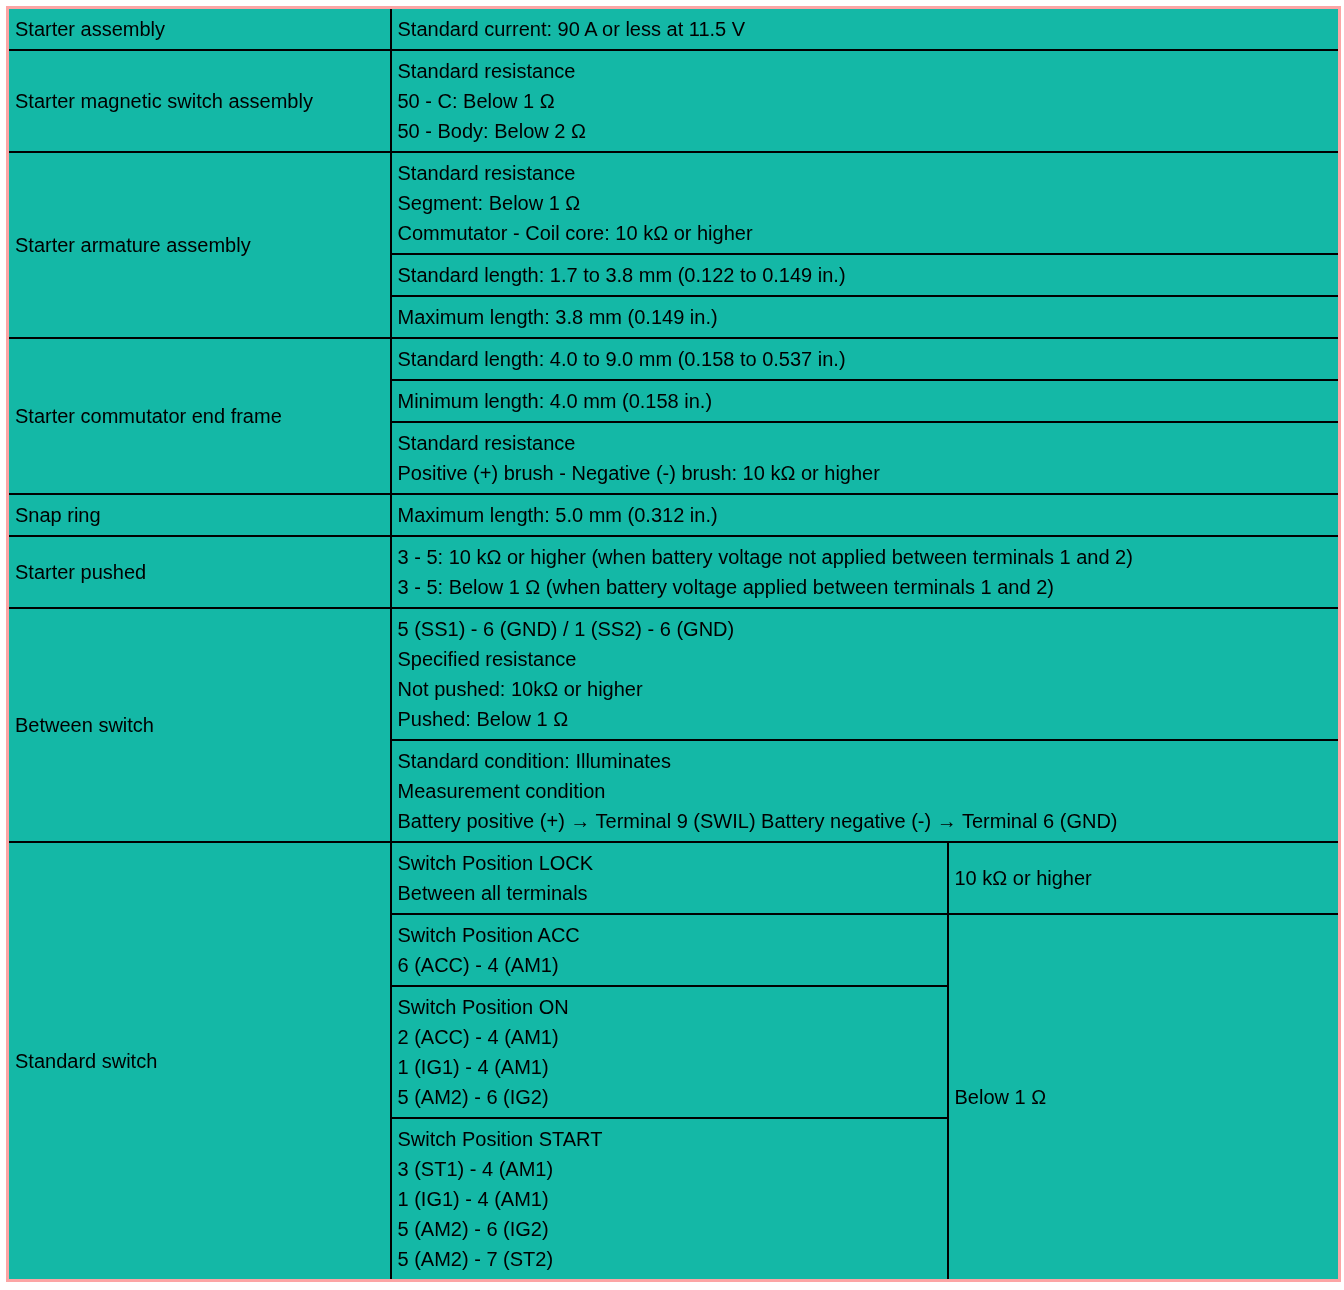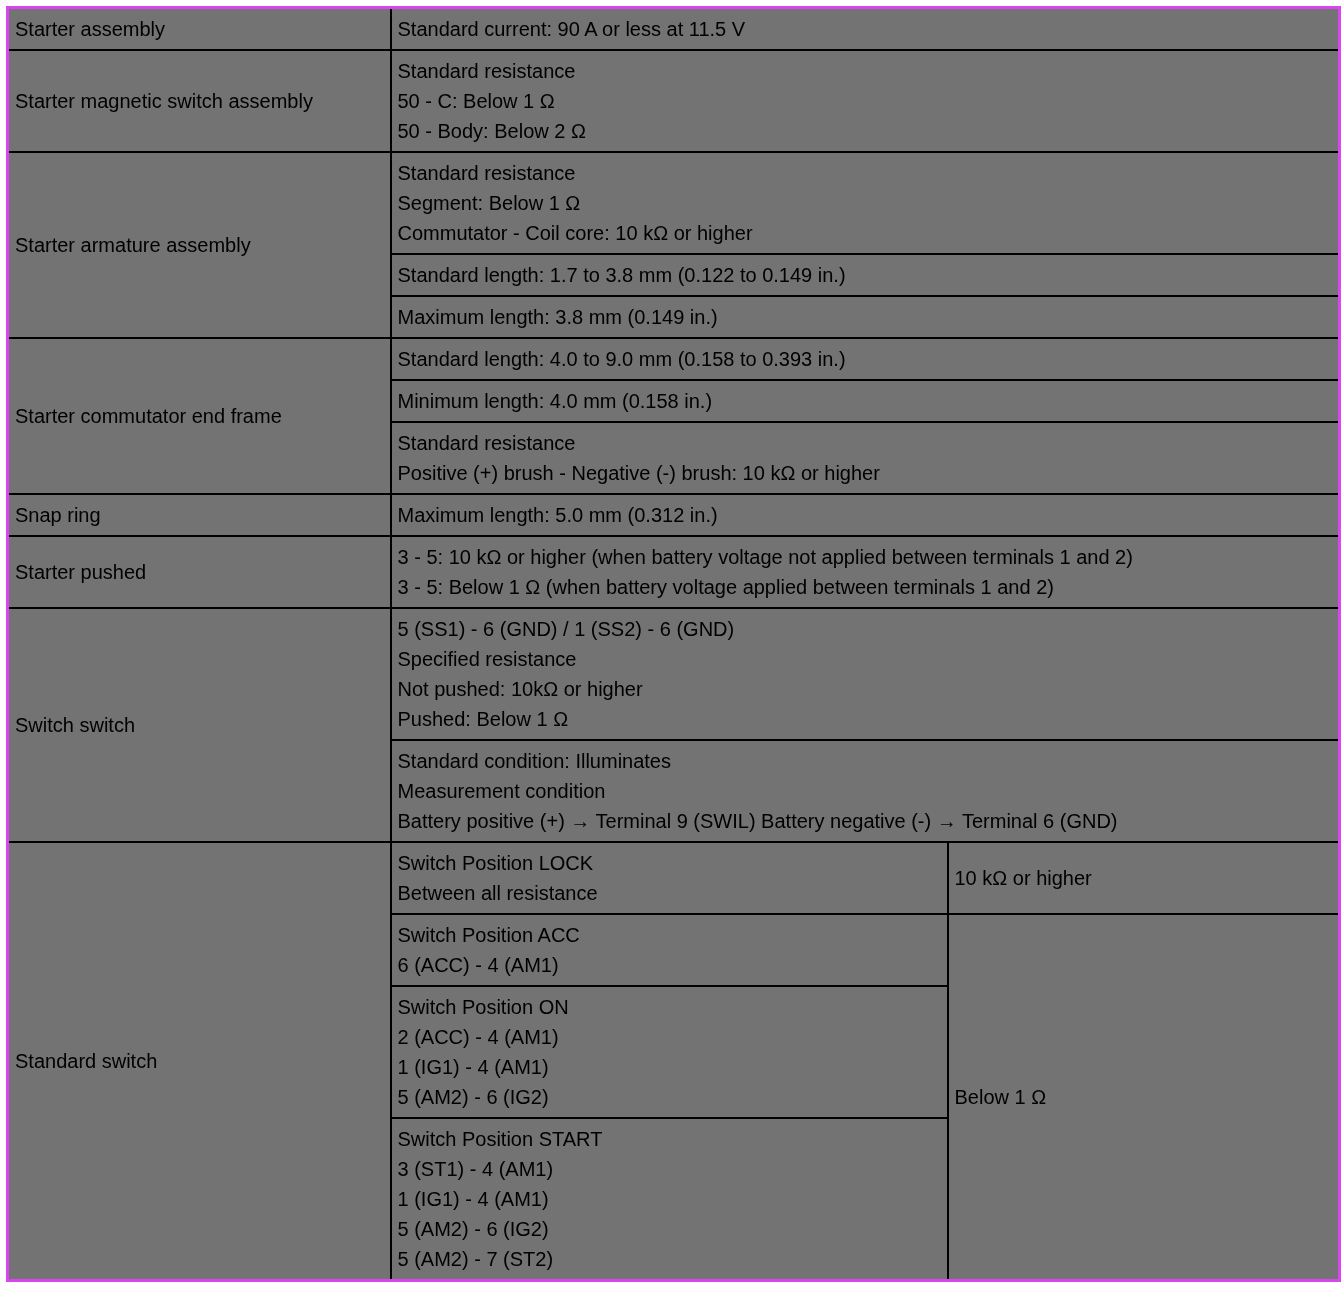--- a/index.html
+++ b/index.html
@@ -14,22 +14,22 @@
     width: 1344px;
   }
   .wrap {
     padding: 6px;
     box-sizing: border-box;
   }
   table.spec-table {
     border-collapse: collapse;
     table-layout: fixed;
     width: 1332px;
-    border: 3px solid #d946ef;
-    background: #737373;
+    border: 3px solid #fca5a5;
+    background: #14b8a6;
   }
   table.spec-table td {
     border: 2px solid #000000;
     padding: 5px 6px;
     vertical-align: middle;
     white-space: pre-line;
     line-height: 30px;
     overflow: hidden;
   }
   td.label-cell {
@@ -68,21 +68,21 @@
       </tr>
       <tr>
         <td colspan="2">Standard length: 1.7 to 3.8 mm (0.122 to 0.149 in.)</td>
       </tr>
       <tr>
         <td colspan="2">Maximum length: 3.8 mm (0.149 in.)</td>
       </tr>
 
       <tr>
         <td class="label-cell" rowspan="3">Starter commutator end frame</td>
-        <td colspan="2">Standard length: 4.0 to 9.0 mm (0.158 to 0.393 in.)</td>
+        <td colspan="2">Standard length: 4.0 to 9.0 mm (0.158 to 0.537 in.)</td>
       </tr>
       <tr>
         <td colspan="2">Minimum length: 4.0 mm (0.158 in.)</td>
       </tr>
       <tr>
         <td colspan="2">Standard resistance
 Positive (+) brush - Negative (-) brush: 10 kΩ or higher</td>
       </tr>
 
       <tr>
@@ -90,36 +90,36 @@
         <td colspan="2">Maximum length: 5.0 mm (0.312 in.)</td>
       </tr>
 
       <tr>
         <td class="label-cell">Starter pushed</td>
         <td colspan="2">3 - 5: 10 kΩ or higher (when battery voltage not applied between terminals 1 and 2)
 3 - 5: Below 1 Ω (when battery voltage applied between terminals 1 and 2)</td>
       </tr>
 
       <tr>
-        <td class="label-cell" rowspan="2">Switch switch</td>
+        <td class="label-cell" rowspan="2">Between switch</td>
         <td colspan="2">5 (SS1) - 6 (GND) / 1 (SS2) - 6 (GND)
 Specified resistance
 Not pushed: 10kΩ or higher
 Pushed: Below 1 Ω</td>
       </tr>
       <tr>
         <td colspan="2">Standard condition: Illuminates
 Measurement condition
 Battery positive (+) → Terminal 9 (SWIL) Battery negative (-) → Terminal 6 (GND)</td>
       </tr>
 
       <tr>
         <td class="label-cell" rowspan="4">Standard switch</td>
         <td>Switch Position LOCK
-Between all resistance</td>
+Between all terminals</td>
         <td>10 kΩ or higher</td>
       </tr>
       <tr>
         <td>Switch Position ACC
 6 (ACC) - 4 (AM1)</td>
         <td rowspan="3">Below 1 Ω</td>
       </tr>
       <tr>
         <td>Switch Position ON
 2 (ACC) - 4 (AM1)

